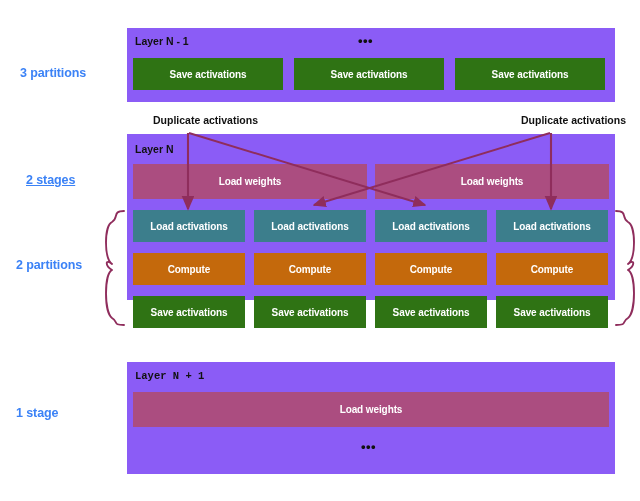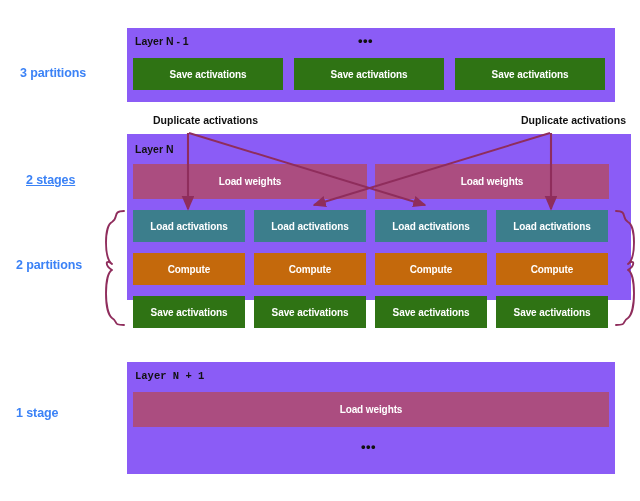--- a/index.html
+++ b/index.html
@@ -35,21 +35,21 @@
   #label-2-stages     { left: 26px;  top: 173px; text-decoration: underline; }
   #label-4-partitions { left: 16px;  top: 258px; }
   #label-1-stage      { left: 16px;  top: 406px; }
 
   
   .layer-panel {
     position: absolute;
     background: #8b5cf6;
   }
   #panel-layer-n-minus-1 { left: 127px; top: 28px;  width: 488px; height: 74px; }
-  #panel-layer-n         { left: 127px; top: 134px; width: 488px; height: 166px; padding-left: 16px; }
+  #panel-layer-n         { left: 127px; top: 134px; width: 488px; height: 166px; }
   #panel-layer-n-plus-1  { left: 127px; top: 362px; width: 488px; height: 112px; }
 
   .panel-title {
     position: absolute;
     font-weight: bold;
     font-size: 10.5px;
     color: #111111;
     white-space: nowrap;
   }
   #title-layer-n-minus-1 { left: 8px; top: 7px; }

